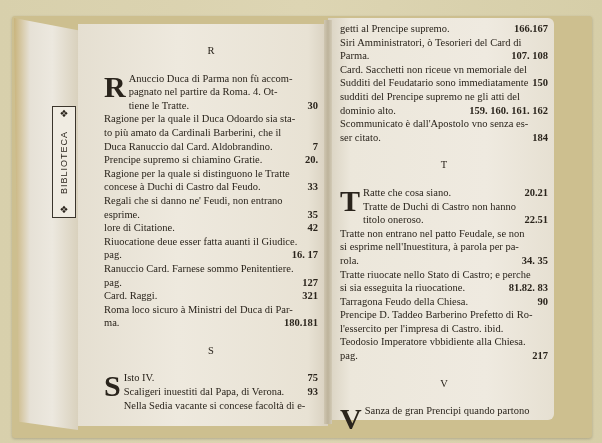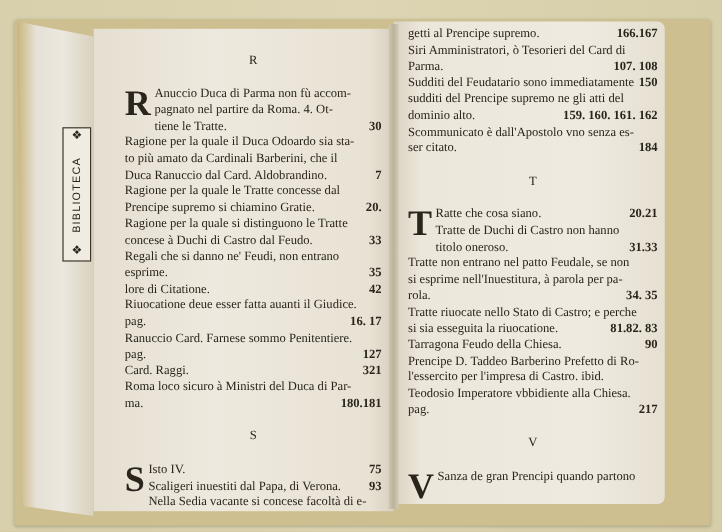--- a/index.html
+++ b/index.html
@@ -40,21 +40,20 @@
 <div class="col l" id="colL">
     <div class="sec" style="margin-top: 0px;">R</div>
     <div>
       <span class="dropcap">R</span>
       <div class="entry"><span>Anuccio Duca di Parma non fù accom-</span></div>
       <div class="entry ind"><span>pagnato nel partire da Roma. 4. Ot-</span></div>
       <div class="entry ind"><span class="num">30</span><span>tiene le Tratte.</span></div>
       <div class="entry"><span>Ragione per la quale il Duca Odoardo sia sta-</span></div>
       <div class="entry ind"><span>to più amato da Cardinali Barberini, che il</span></div>
       <div class="entry ind"><span class="num">7</span><span>Duca Ranuccio dal Card. Aldobrandino.</span></div>
-      <div class="entry"><span>Ragione per la quale le Tratte concesse dal</span></div>
       <div class="entry ind"><span class="num">20.</span><span>Prencipe supremo si chiamino Gratie.</span></div>
       <div class="entry"><span>Ragione per la quale si distinguono le Tratte</span></div>
       <div class="entry ind"><span class="num">33</span><span>concese à Duchi di Castro dal Feudo.</span></div>
       <div class="entry"><span>Regali che si danno ne' Feudi, non entrano</span></div>
       <div class="entry ind"><span class="num">35</span><span>esprime.</span></div>
       <div class="entry ind"><span class="num">42</span><span>lore di Citatione.</span></div>
       <div class="entry"><span>Riuocatione deue esser fatta auanti il Giudice.</span></div>
       <div class="entry ind"><span class="num">16. 17</span><span>pag.</span></div>
       <div class="entry"><span>Ranuccio Card. Farnese sommo Penitentiere.</span></div>
       <div class="entry ind"><span class="num">127</span><span>pag.</span></div>
@@ -67,32 +66,33 @@
       <span class="dropcap">S</span>
       <div class="entry"><span class="num">75</span><span>Isto IV.</span></div>
       <div class="entry ind"><span class="num">93</span><span>Scaligeri inuestiti dal Papa, di Verona.</span></div>
       <div class="entry"><span>Nella Sedia vacante si concese facoltà di e-</span></div>
     </div>
   </div>
 <div class="col r" id="colR">
     <div class="entry ind"><span class="num">166.167</span><span>getti al Prencipe supremo.</span></div>
     <div class="entry"><span>Siri Amministratori, ò Tesorieri del Card di</span></div>
     <div class="entry ind"><span class="num">107. 108</span><span>Parma.</span></div>
+    <div class="entry"><span>Card. Sacchetti non riceue vn memoriale del</span></div>
     <div class="entry ind"><span class="num">150</span></div>
     <div class="entry"><span>Sudditi del Feudatario sono immediatamente</span></div>
     <div class="entry ind"><span>sudditi del Prencipe supremo ne gli atti del</span></div>
     <div class="entry ind"><span class="num">159. 160. 161. 162</span><span>dominio alto.</span></div>
     <div class="entry"><span>Scommunicato è dall'Apostolo vno senza es-</span></div>
     <div class="entry ind"><span class="num">184</span><span>ser citato.</span></div>
     <div class="sec">T</div>
     <div>
       <span class="dropcap">T</span>
       <div class="entry"><span class="num">20.21</span><span>Ratte che cosa siano.</span></div>
       <div class="entry ind"><span>Tratte de Duchi di Castro non hanno</span></div>
-      <div class="entry ind"><span class="num">31.33</span><span>titolo oneroso.</span></div>
+      <div class="entry ind"><span class="num">22.51</span><span>titolo oneroso.</span></div>
       <div class="entry"><span>Tratte non entrano nel patto Feudale, se non</span></div>
       <div class="entry ind"><span>si esprime nell'Inuestitura, à parola per pa-</span></div>
       <div class="entry ind"><span class="num">34. 35</span><span>rola.</span></div>
       <div class="entry"><span>Tratte riuocate nello Stato di Castro; e perche</span></div>
       <div class="entry ind"><span class="num">81.82. 83</span><span>si sia esseguita la riuocatione.</span></div>
       <div class="entry"><span class="num">90</span><span>Tarragona Feudo della Chiesa.</span></div>
       <div class="entry"><span>Prencipe D. Taddeo Barberino Prefetto di Ro-</span></div>
       <div class="entry ind"><span>l'essercito per l'impresa di Castro. ibid.</span></div>
       <div class="entry"><span>Teodosio Imperatore vbbidiente alla Chiesa.</span></div>
       <div class="entry ind"><span class="num">217</span><span>pag.</span></div>

